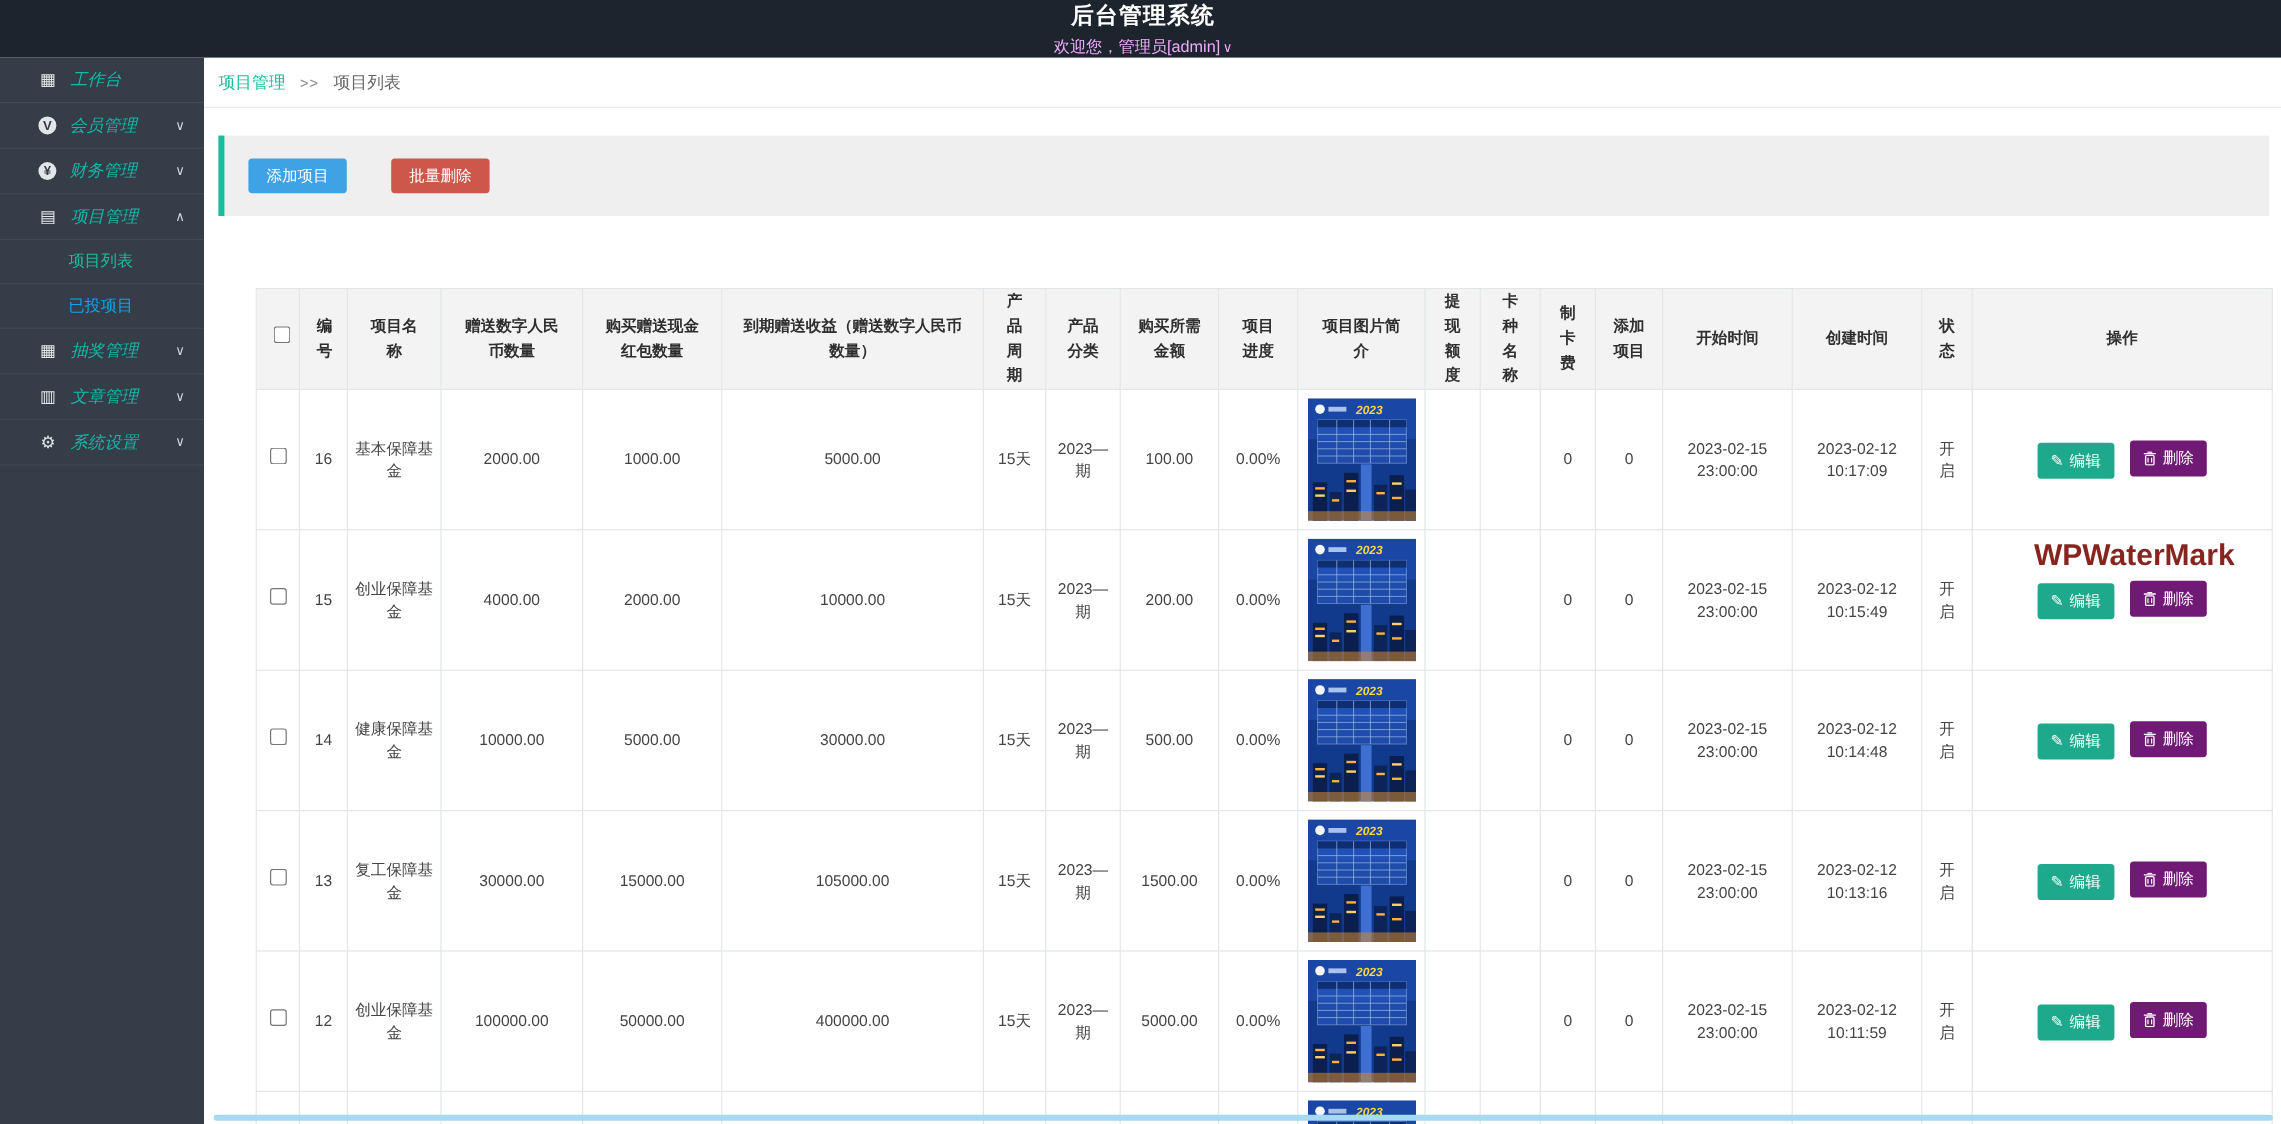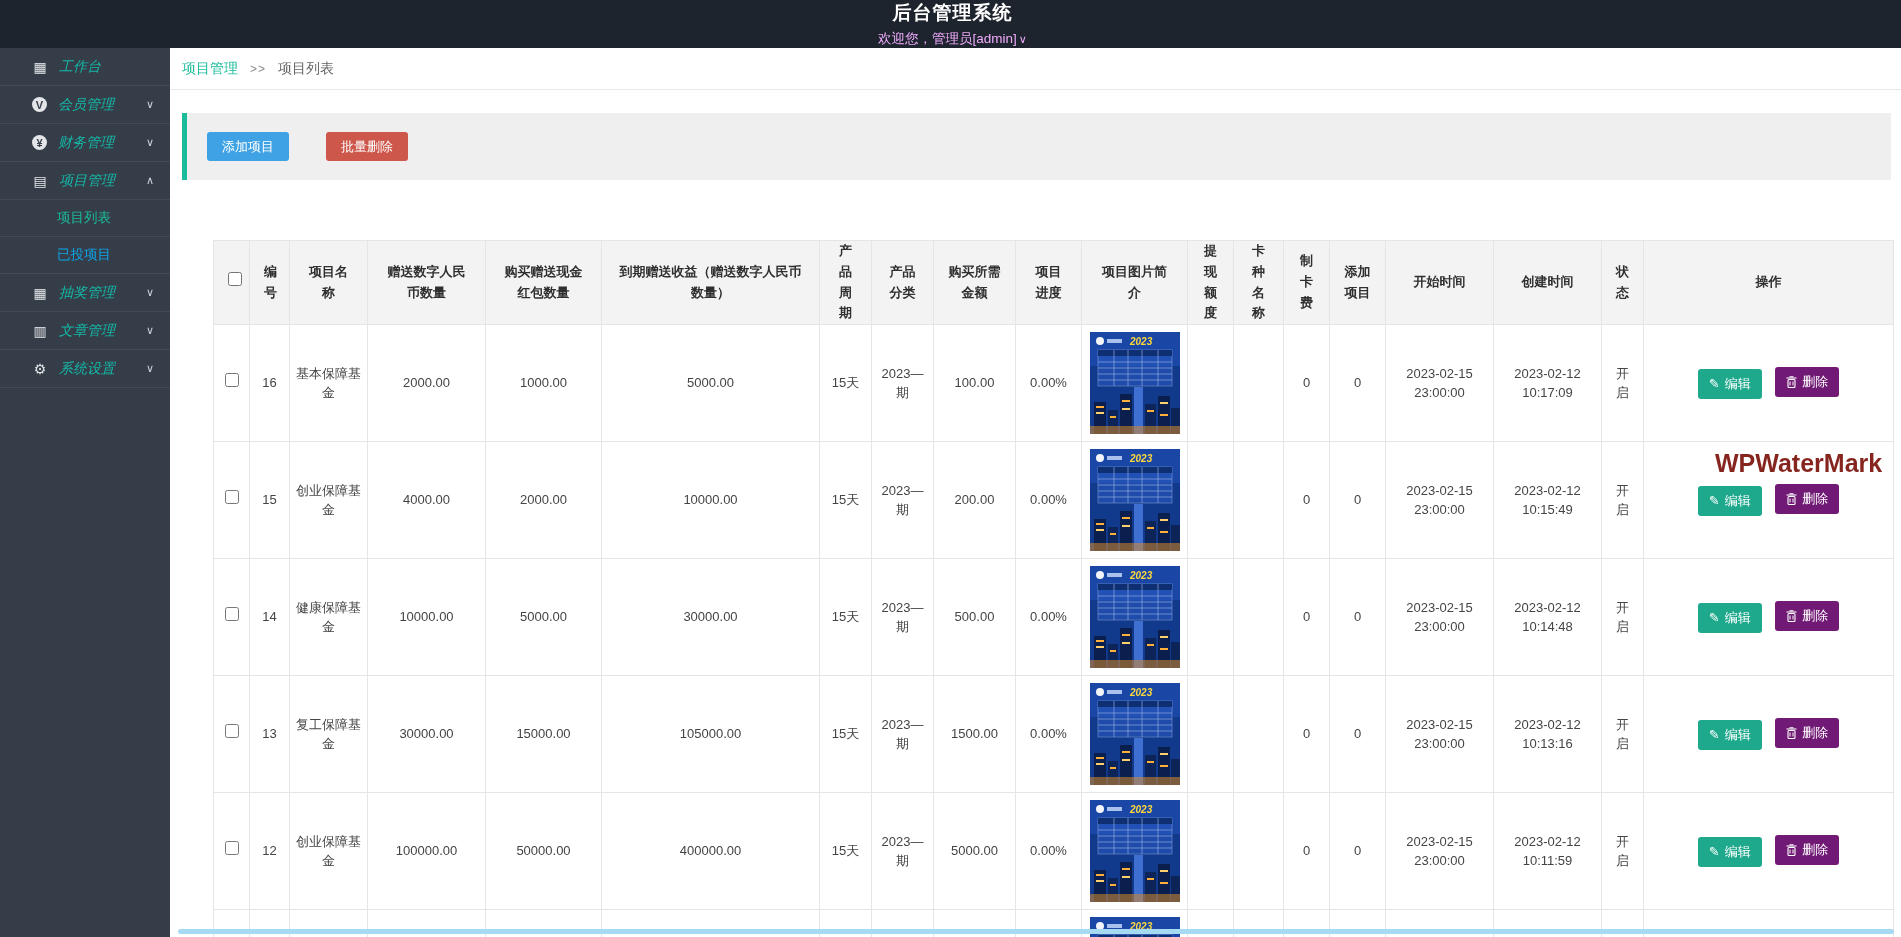--- a/index.html
+++ b/index.html
@@ -58,21 +58,21 @@
     padding:0 11px; cursor:pointer; font-family:inherit; display:inline-flex;
     align-items:center; gap:5px; margin:0 5px; }
   .op-edit { background:#1fa98c; }
   .op-del { background:#701a75; }
   .op-btn svg { display:block; }
   input[type=checkbox] { width:14px; height:14px; cursor:pointer; }
   .proj-img { display:inline-block; width:90px; height:102px; vertical-align:middle; }
 
   
   .watermark { position:absolute; left:1695px; top:449px; z-index:40;
-    color:rgba(123,18,11,0.92); font-size:25px; font-weight:bold; pointer-events:none;margin-left:20px; }
+    color:rgba(123,18,11,0.92); font-size:25px; font-weight:bold; pointer-events:none; }
   .hscrollbar { position:absolute; left:178px; bottom:3px; width:1716px; height:5px;
     background:#a6d9f2; border-radius:3px; z-index:35; cursor:pointer; }
 </style>
 </head>
 <body>
 
 <div class="app">
 
   <div class="topbar">
     <div class="logo">后台管理系统</div>

